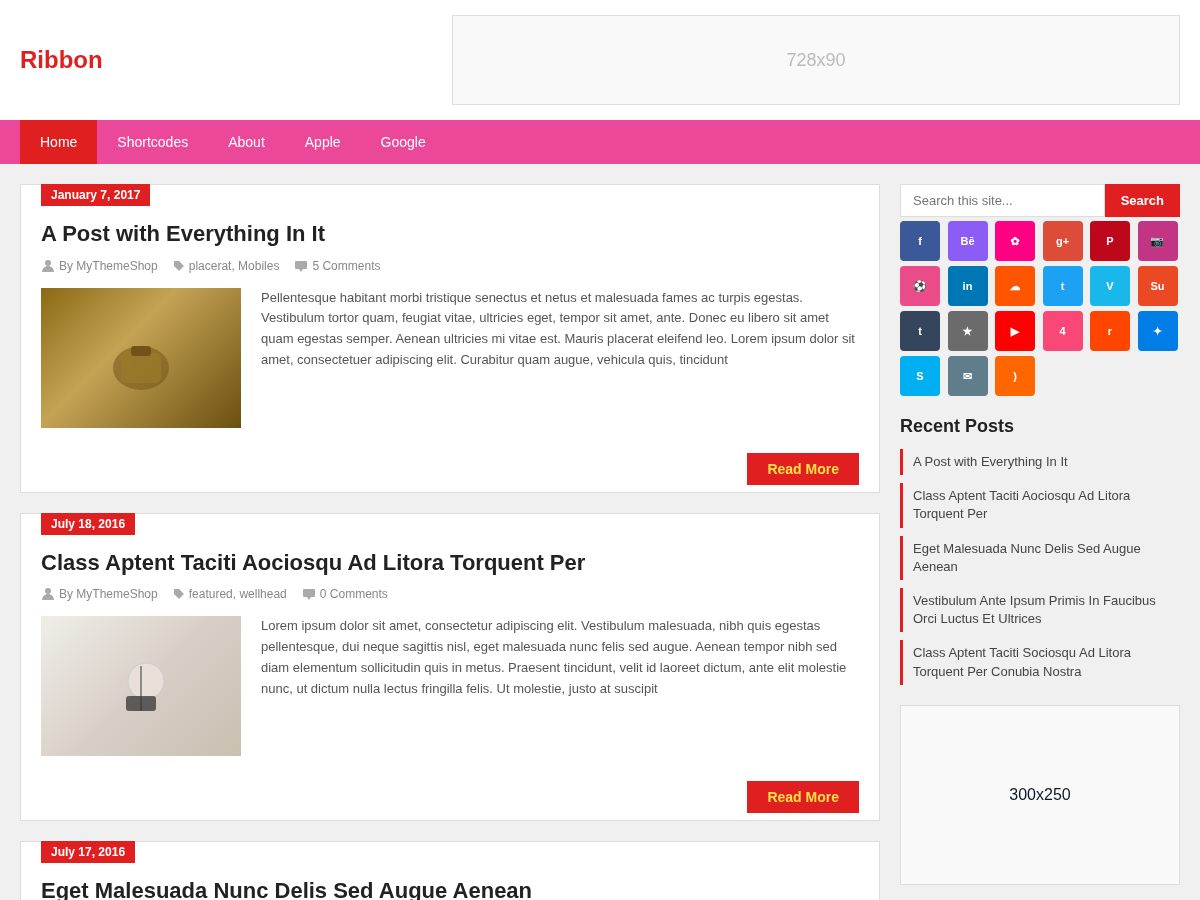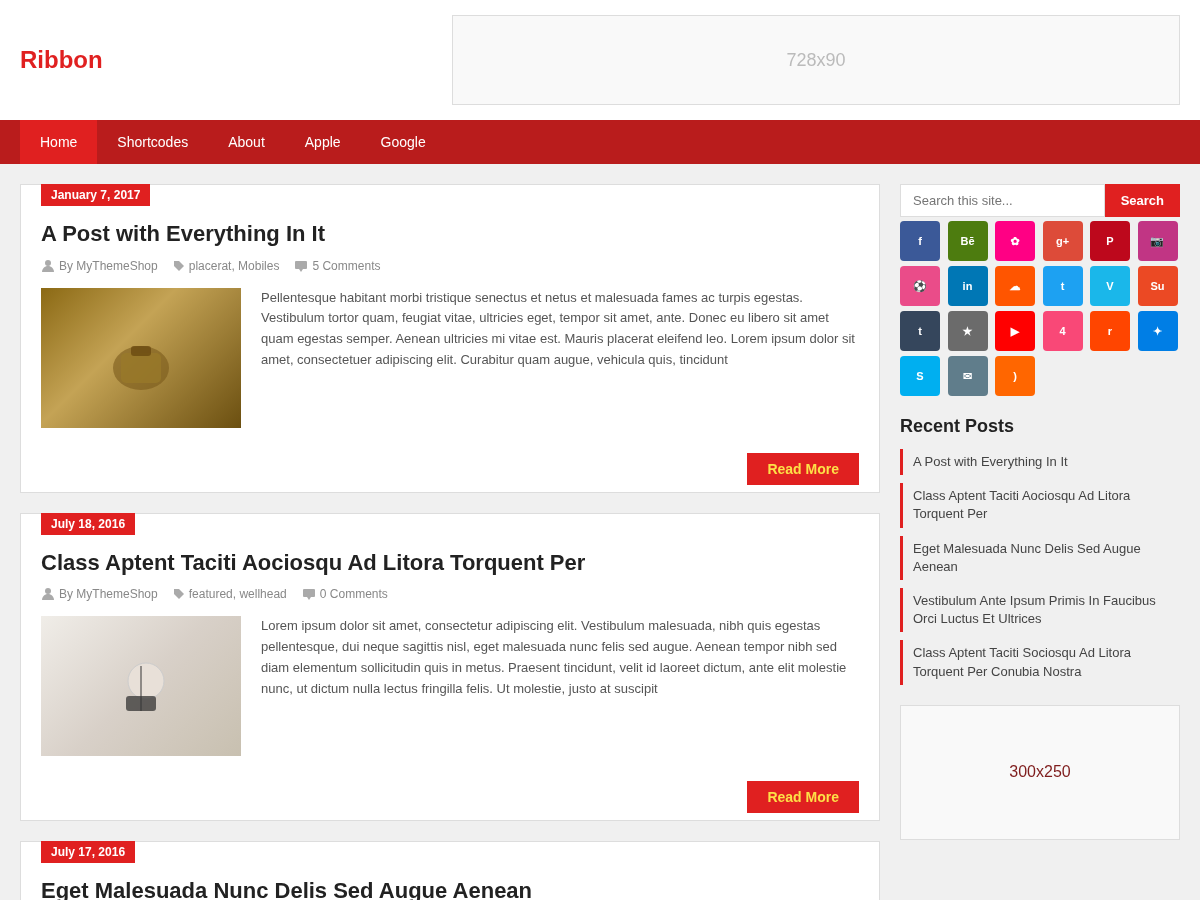--- a/index.html
+++ b/index.html
@@ -5,21 +5,21 @@
     * { margin: 0; padding: 0; box-sizing: border-box; }
     body { font-family: 'Arial', sans-serif; background: #f0f0f0; color: #333; font-size: 14px; }
 
     
     #header { background: #fff; padding: 15px 20px; display: flex; align-items: center; gap: 40px; }
     #logo { font-size: 24px; font-weight: bold; color: #333; }
     #logo span { color: #e02020; }
     #ad-banner { flex: 1; max-width: 728px; height: 90px; border: 1px solid #ddd; background: #f9f9f9; display: flex; align-items: center; justify-content: center; color: #bbb; font-size: 18px; margin-left: auto; }
 
     
-    #nav { background: #b91c1c; }
+    #nav { background: #ec4899; }
     #nav ul { list-style: none; display: flex; padding: 0 20px; }
     #nav ul li a { display: block; padding: 14px 20px; color: #fff; text-decoration: none; font-size: 14px; font-weight: 500; }
     #nav ul li a:hover, #nav ul li.active a { background: #e02020; }
     #nav ul li.active a { background: #e02020; }
 
     
     #main-layout { display: flex; gap: 20px; padding: 20px; max-width: 1200px; margin: 0 auto; }
     #content { flex: 1; display: flex; flex-direction: column; gap: 20px; }
     #sidebar { width: 280px; flex-shrink: 0; }
 
@@ -46,25 +46,25 @@
     
     .social-icons { display: grid; grid-template-columns: repeat(6, 1fr); gap: 5px; margin-bottom: 20px; }
     .social-icon { width: 40px; height: 40px; border-radius: 4px; display: flex; align-items: center; justify-content: center; color: #fff; font-size: 14px; font-weight: bold; cursor: pointer; }
 
     
     .sidebar-section-title { font-size: 18px; font-weight: bold; color: #222; margin-bottom: 12px; }
     .recent-posts { list-style: none; margin-bottom: 20px; }
     .recent-posts li { border-left: 3px solid #e02020; padding: 4px 0 4px 10px; margin-bottom: 8px; font-size: 13px; color: #444; line-height: 1.4; cursor: pointer; }
 
     
-    .sidebar-ad { border: 1px solid #ddd; background: #f9f9f9; height: 135px; display: flex; align-items: center; justify-content: center; color: #7f1d1d; font-size: 16px; }
+    .sidebar-ad { border: 1px solid #ddd; background: #f9f9f9; height: 180px; display: flex; align-items: center; justify-content: center; color: #0f172a; font-size: 16px; }
 
     
     .ic-facebook { background: #3b5998; }
-    .ic-behance { background: #4d7c0f; }
+    .ic-behance { background: #8b5cf6; }
     .ic-flickr { background: #ff0084; }
     .ic-gplus { background: #dd4b39; }
     .ic-pinterest { background: #bd081c; }
     .ic-instagram { background: #c13584; }
     .ic-dribbble { background: #ea4c89; }
     .ic-linkedin { background: #0077b5; }
     .ic-soundcloud { background: #ff5500; }
     .ic-twitter { background: #1da1f2; }
     .ic-vimeo { background: #1ab7ea; }
     .ic-stumble { background: #eb4924; }

